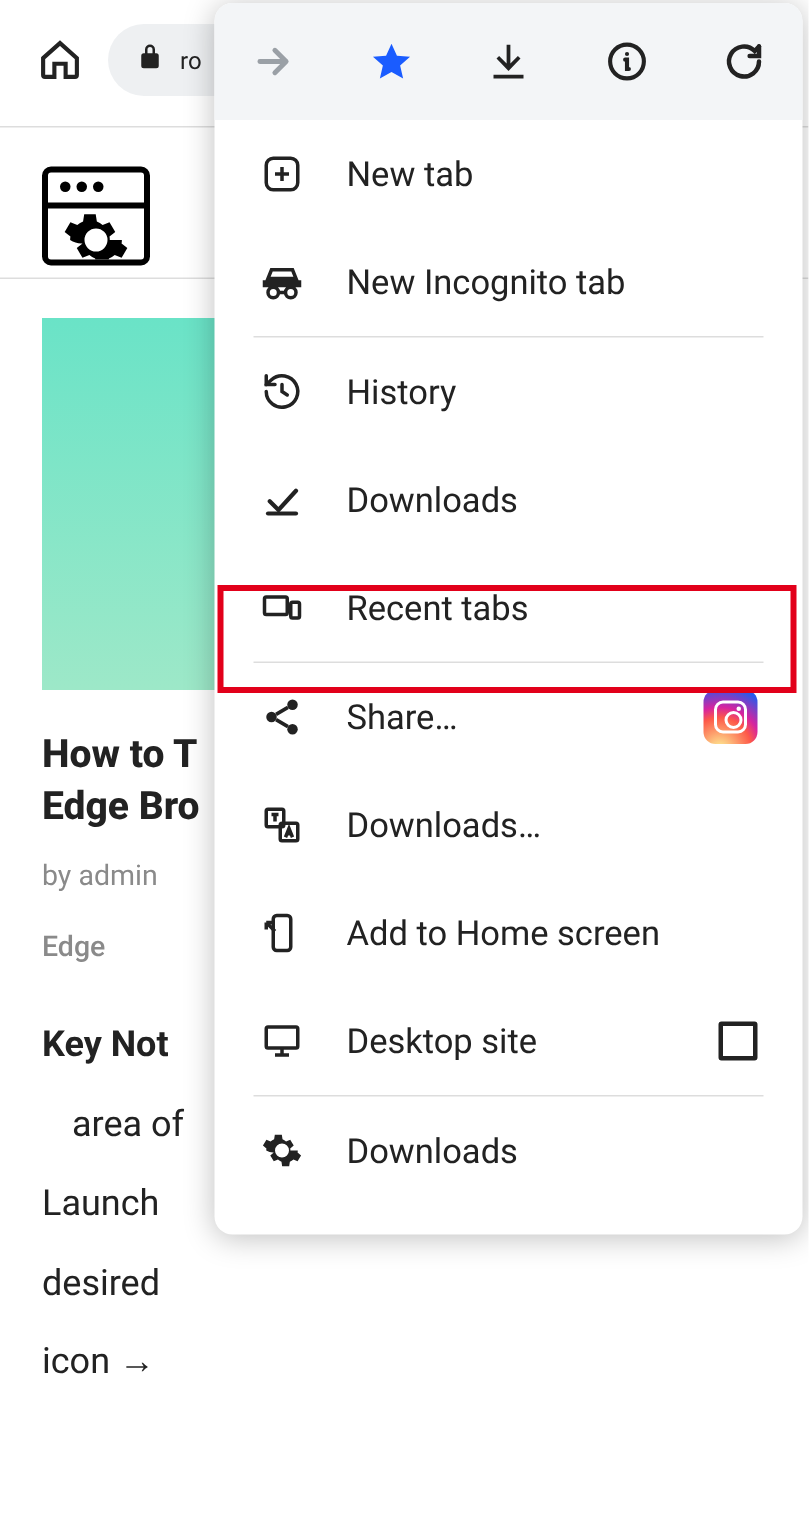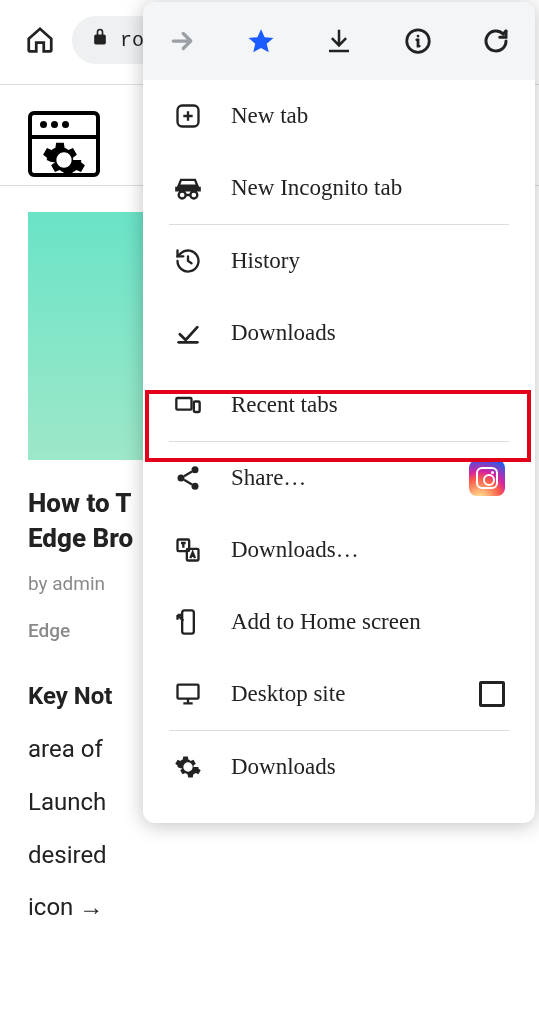--- a/index.html
+++ b/index.html
@@ -21,25 +21,24 @@
   }
   .home-btn { width: 32px; height: 32px; display:flex; align-items:center; justify-content:center; }
   .url-pill {
     flex: 0 0 auto;
     background: #eef0f2;
     border-radius: 40px;
     height: 48px;
     display: flex;
     align-items: center;
     padding: 0 18px;
-    font-size: 20px;
+    font-size: 16px;
     color: #222;
     width: 120px;
     overflow: hidden;
-    font-family: Liberation Mono, monospace;
   }
   .lock-icon { margin-right: 10px; }
   .page-area {
     position: absolute;
     top: 84px;
     left: 0;
     right: 0;
     bottom: 0;
     border-top: 1px solid #ddd;
     padding-top: 0;
@@ -92,21 +91,20 @@
   .menu {
     position: absolute;
     top: 2px;
     right: 4px;
     width: 392px;
     background: #fff;
     border-radius: 12px;
     box-shadow: 0 2px 20px rgba(0,0,0,.25);
     z-index: 100;
     padding-bottom: 20px;
-    font-family: Liberation Serif, serif;
   }
   .menu-toprow {
     background: #f3f5f7;
     height: 78px;
     border-radius: 12px 12px 0 0;
     display:flex;
     align-items:center;
     justify-content: space-between;
     padding: 0 22px;
   }
@@ -186,21 +184,21 @@
 Mic</div>
   </div>
 
   <div class="article-block">
     <div class="article-title" style="white-space:pre-line;">How to T
 Edge Bro</div>
     <div class="byline">by admin</div>
     <div class="tag">Edge</div>
     <div class="body-text">
       <b>Key Not</b><br>
-      <span style="white-space:pre-line;">area of
+      <span style="white-space:pre-line;margin-left:20px;">area of
 Launch
 desired
 icon →</span>
     </div>
   </div>
 </div>
 
 <div class="menu">
   <div class="menu-toprow">
     <div class="top-ico">

